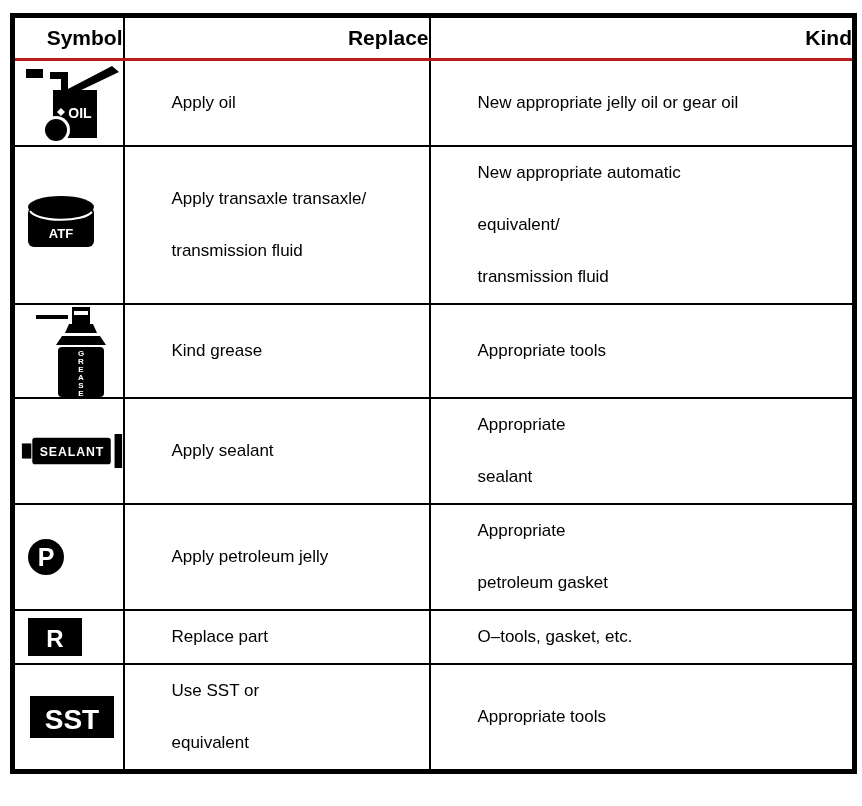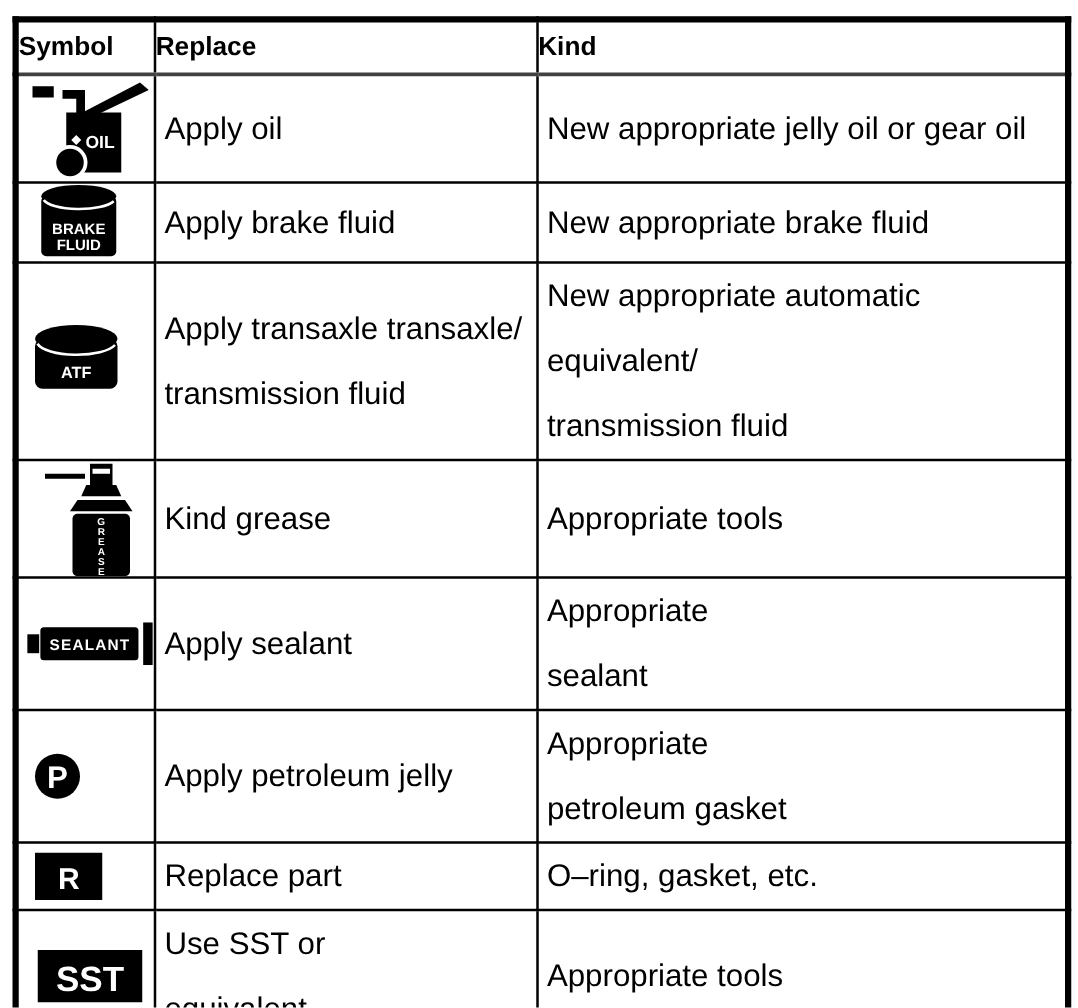--- a/index.html
+++ b/index.html
@@ -22,30 +22,31 @@
   col.c-kind{width:425px;}
   th,td{
     border:2px solid #000;
     padding:0;
     vertical-align:middle;
     background:#fff;
   }
   th{
     font-size:21px;
     font-weight:bold;
-    text-align:left;
+    text-align:right;
     height:40px;
-    border-bottom:3px solid #404040;
+    border-bottom:3px solid #b91c1c;
   }
   td.symbol-cell{padding-left:5px;}
   td.text-cell{padding-left:7px;padding-right:4px;}
   .line{
-    font-size:25px;
+    font-size:17px;
     line-height:52px;
     white-space:nowrap;
+    margin-left:40px;
   }
   .icon{display:block;}
   .icon .ink{fill:#000;}
   .icon-label{
     font-family:"Liberation Sans", sans-serif;
     font-weight:bold;
     fill:#fff;
   }
   .m-brake{margin-left:8px;}
   .m-atf{margin-left:4px;}
@@ -88,37 +89,20 @@
           </svg>
         </td>
         <td class="text-cell">
           <div class="line">Apply oil</div>
         </td>
         <td class="text-cell">
           <div class="line">New appropriate jelly oil or gear oil</div>
         </td>
       </tr>
 
-      <tr style="height:62px;">
-        <td class="symbol-cell">
-          <svg class="icon m-brake" width="70" height="62" viewBox="0 0 70 62">
-            <rect class="ink" x="5" y="10" width="60" height="48" rx="4"></rect>
-            <ellipse class="ink" cx="35" cy="10" rx="30" ry="9"></ellipse>
-            <path d="M 7 13 A 29 9 0 0 0 63 14" stroke="#fff" stroke-width="2" fill="none"></path>
-            <text class="icon-label" x="35" y="40" font-size="12" text-anchor="middle">BRAKE</text>
-            <text class="icon-label" x="35" y="53" font-size="12" text-anchor="middle">FLUID</text>
-          </svg>
-        </td>
-        <td class="text-cell">
-          <div class="line">Apply brake fluid</div>
-        </td>
-        <td class="text-cell">
-          <div class="line">New appropriate brake fluid</div>
-        </td>
-      </tr>
 
       <tr style="height:156px;">
         <td class="symbol-cell">
           <svg class="icon m-atf" width="74" height="62" viewBox="0 0 74 62">
             <rect class="ink" x="4" y="13" width="66" height="40" rx="6"></rect>
             <ellipse class="ink" cx="37" cy="13" rx="33" ry="11"></ellipse>
             <path d="M 6 17 A 32 11 0 0 0 68 18" stroke="#fff" stroke-width="2" fill="none"></path>
             <text class="icon-label" x="37" y="44" font-size="13" text-anchor="middle">ATF</text>
           </svg>
         </td>
@@ -196,21 +180,21 @@
         <td class="symbol-cell">
           <svg class="icon m-r" width="54" height="38" viewBox="0 0 54 38">
             <rect class="ink" x="0" y="0" width="54" height="38"></rect>
             <text class="icon-label" x="27" y="29" font-size="24" text-anchor="middle">R</text>
           </svg>
         </td>
         <td class="text-cell">
           <div class="line">Replace part</div>
         </td>
         <td class="text-cell">
-          <div class="line">O–ring, gasket, etc.</div>
+          <div class="line">O–tools, gasket, etc.</div>
         </td>
       </tr>
 
       <tr style="height:96px;">
         <td class="symbol-cell">
           <svg class="icon m-sst" width="84" height="42" viewBox="0 0 84 42">
             <rect class="ink" x="0" y="0" width="84" height="42"></rect>
             <text class="icon-label" x="42" y="33" font-size="28" text-anchor="middle">SST</text>
           </svg>
         </td>

